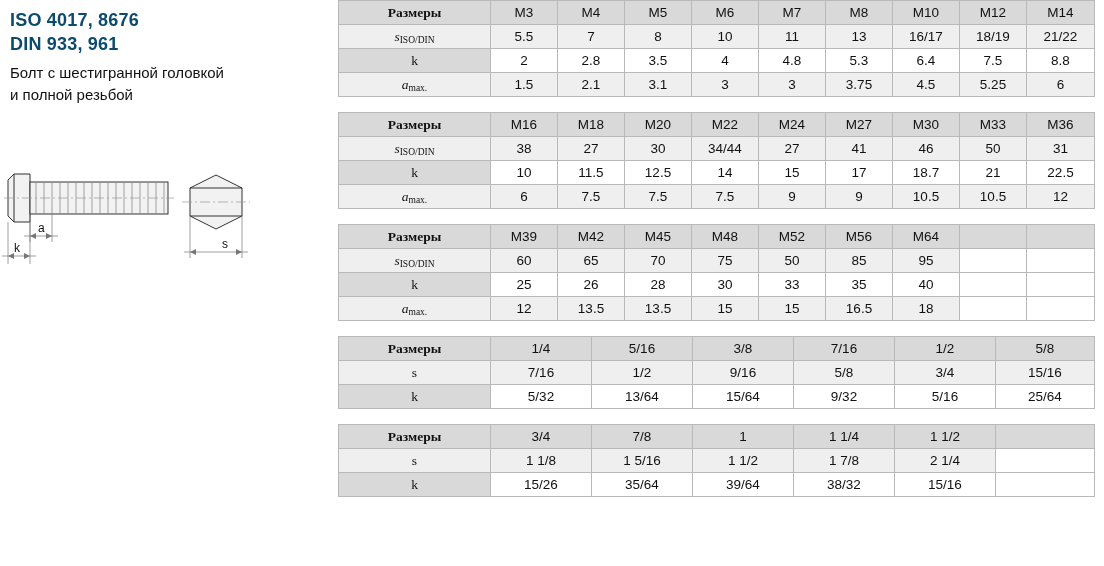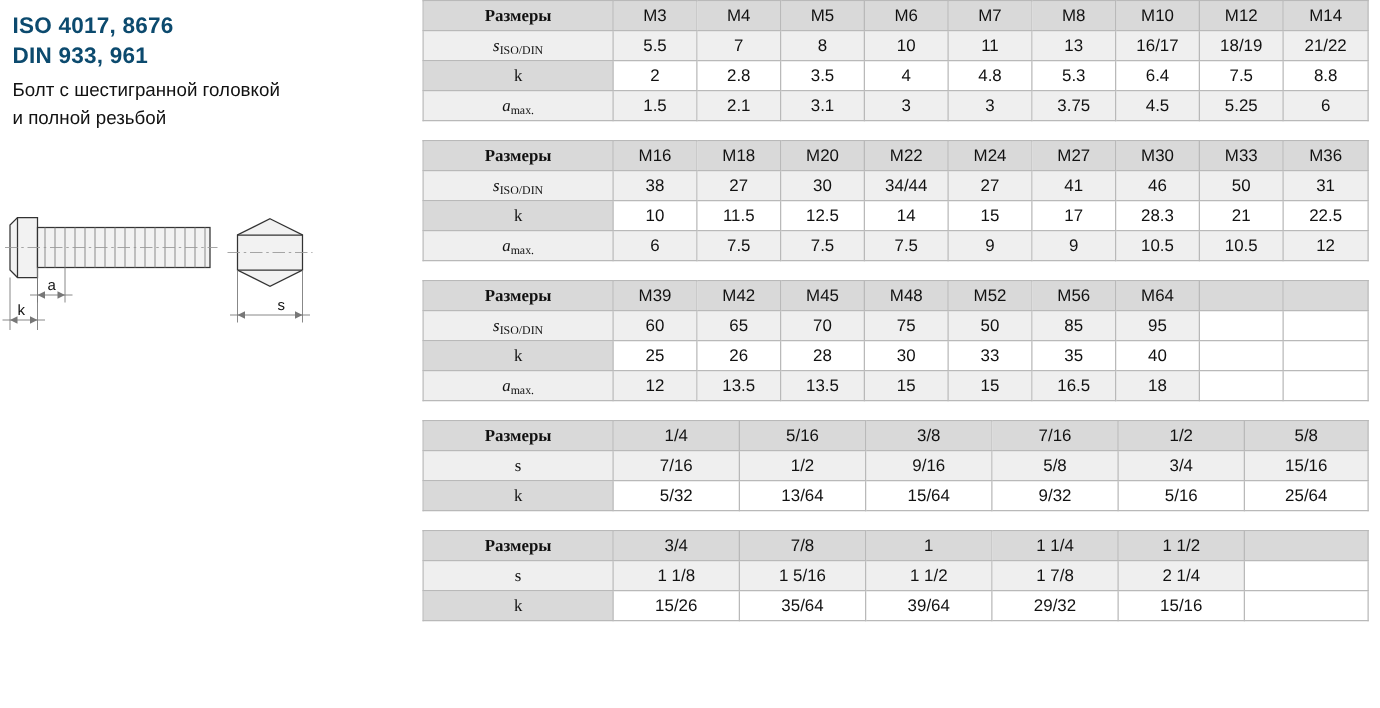--- a/index.html
+++ b/index.html
@@ -287,21 +287,21 @@
         <td>31</td>
       </tr>
       <tr>
         <td class="rowlabel"><span>k</span></td>
         <td>10</td>
         <td>11.5</td>
         <td>12.5</td>
         <td>14</td>
         <td>15</td>
         <td>17</td>
-        <td>28.3</td>
+        <td>18.7</td>
         <td>21</td>
         <td>22.5</td>
       </tr>
       <tr class="alt">
         <td class="rowlabel"><span class="ital">a</span><span class="sub">max.</span></td>
         <td>6</td>
         <td>7.5</td>
         <td>7.5</td>
         <td>7.5</td>
         <td>9</td>
@@ -446,21 +446,21 @@
         <td>1 1/2</td>
         <td>1 7/8</td>
         <td>2 1/4</td>
         <td class="empty"></td>
       </tr>
       <tr>
         <td class="rowlabel"><span>k</span></td>
         <td>15/26</td>
         <td>35/64</td>
         <td>39/64</td>
-        <td>29/32</td>
+        <td>38/32</td>
         <td>15/16</td>
         <td class="empty"></td>
       </tr>
     </tbody>
       </table>
 
   </div>
 </div>
 
 </body></html>

